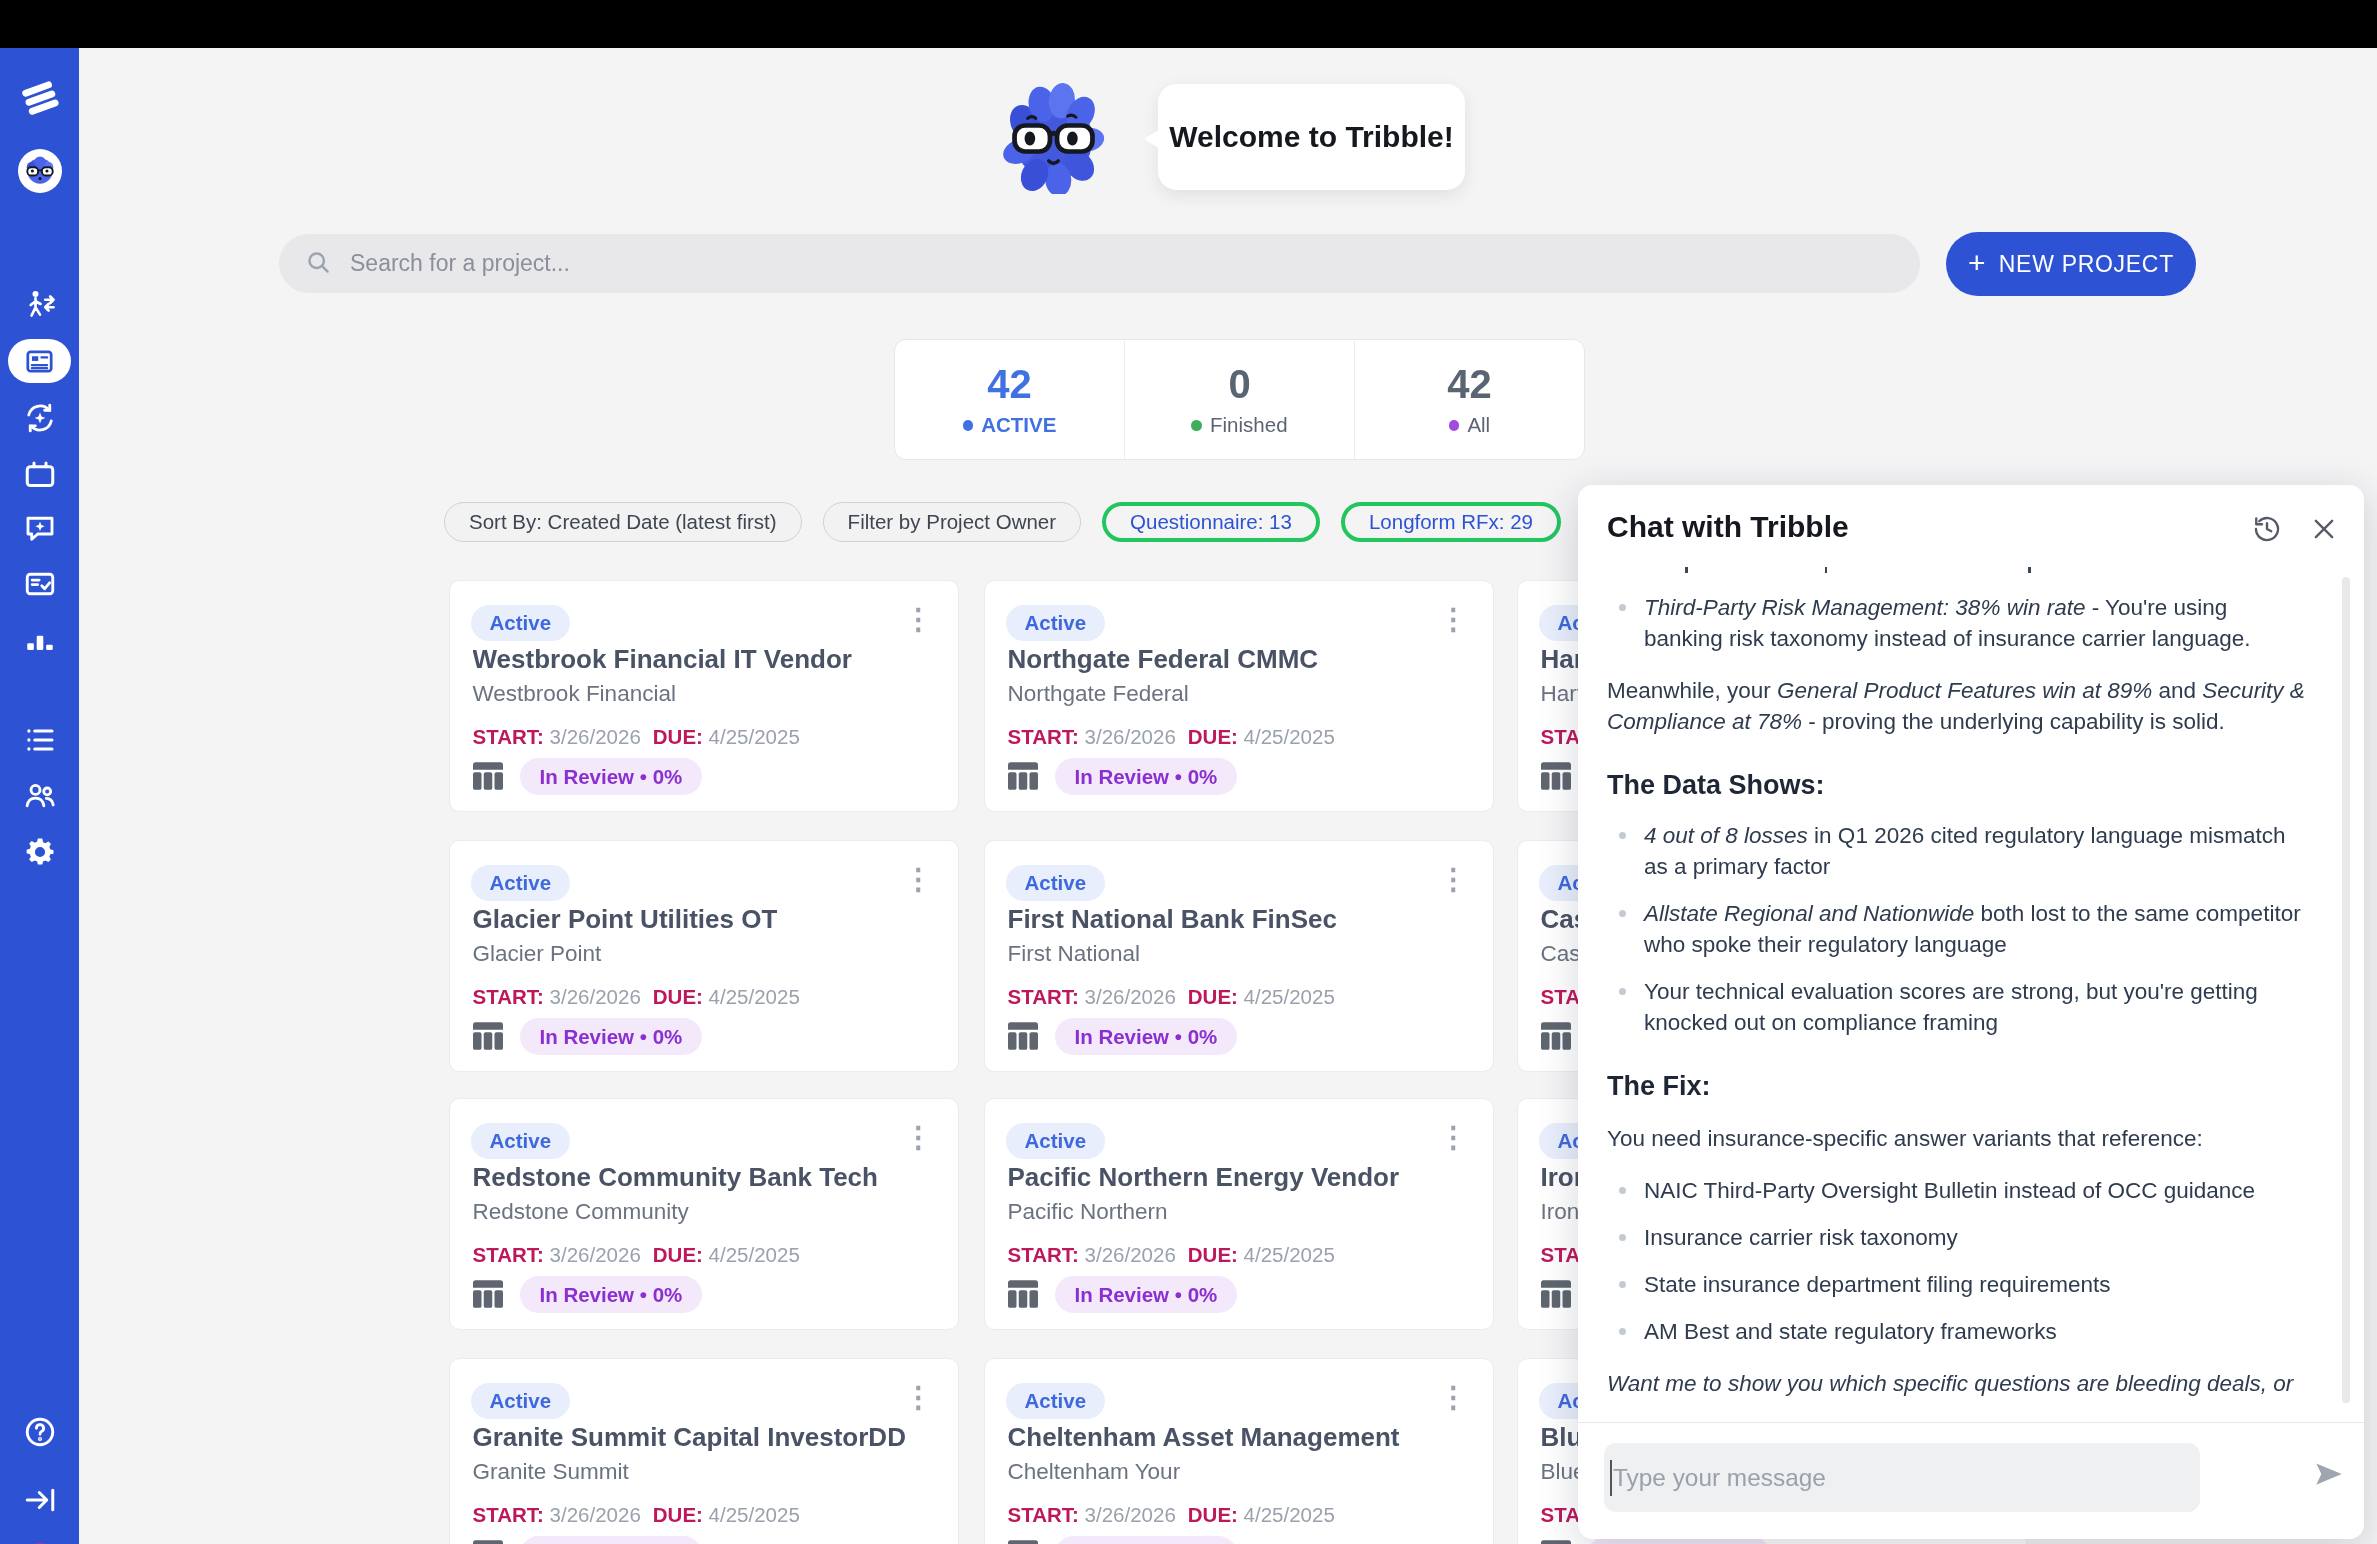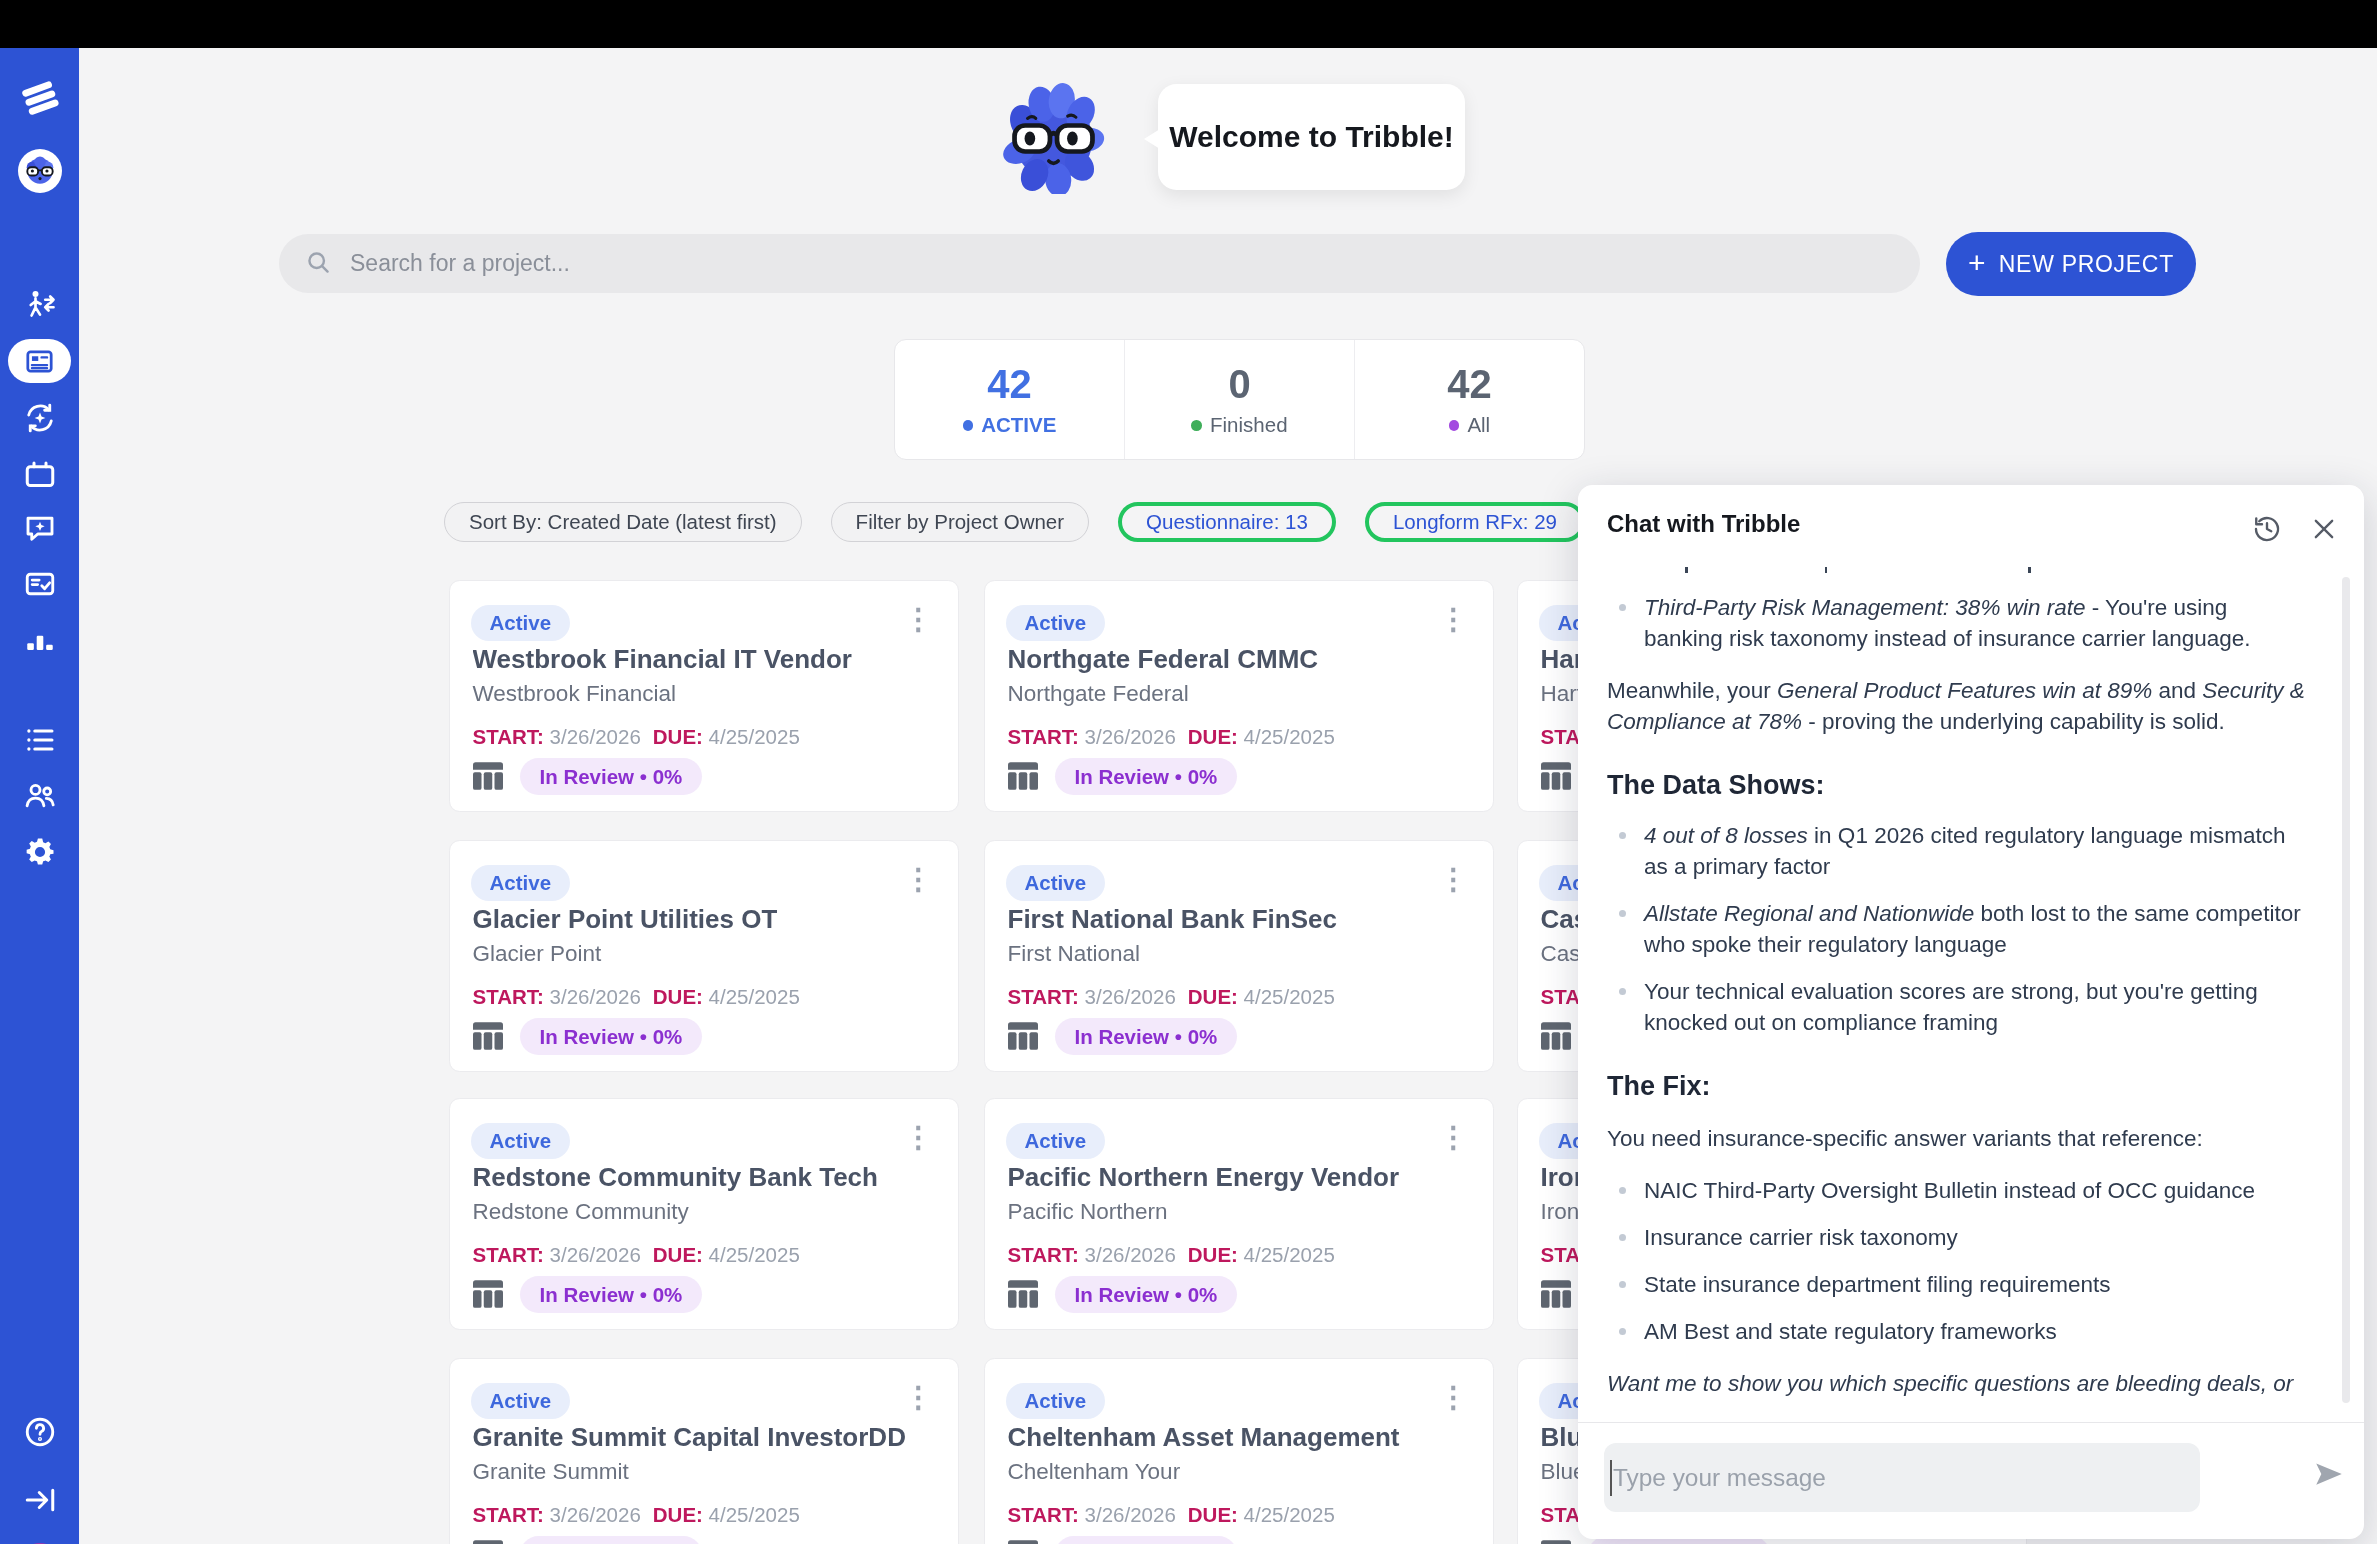--- a/index.html
+++ b/index.html
@@ -33,41 +33,41 @@
   
   .stats{position:absolute;left:894px;top:339px;width:691px;height:121px;background:#fff;border:1.3px solid #e7e7ea;border-radius:12px;display:flex;box-sizing:border-box;}
   .stat{flex:1;display:flex;flex-direction:column;align-items:center;justify-content:center;gap:6.6px;}
   .stat+.stat{border-left:1.3px solid #ededf0;}
   .stat .num{font-size:40px;font-weight:bold;color:#5b6472;}
   .stat .lab{font-size:20.5px;color:#5b6472;display:flex;align-items:center;gap:8px;}
   .stat .dot{width:10.6px;height:10.6px;border-radius:50%;display:inline-block;}
   .stat.active .num,.stat.active .lab{color:#4170e2;font-weight:bold;}
 
   
-  .chips{position:absolute;left:444px;top:502px;display:flex;gap:29px;}
+  .chips{position:absolute;left:444px;top:502px;display:flex;gap:21px;}
   .chip{height:40px;border-radius:20.5px;display:flex;align-items:center;padding:0 24px;font-size:20.5px;box-sizing:border-box;white-space:nowrap;cursor:pointer;}
   .chip.gray{border:1.3px solid #d2d2d6;color:#3f4652;background:#f2f2f3;}
   .chip.blue{border:4px solid #22c55e;color:#2d53d4;background:#f4f4f5;}
 
   
   .card{position:absolute;width:510px;height:232px;background:#fff;border:1.3px solid #ebebee;border-radius:10.6px;box-sizing:border-box;}
   .card .badge{position:absolute;left:21px;top:24px;background:#e8eefb;color:#3e68dd;font-size:20.5px;font-weight:bold;padding:6px 18.5px;border-radius:660px;}
   .card .kebab{position:absolute;right:16px;top:20px;color:#9ca3af;font-size:29px;line-height:1;letter-spacing:0;padding:4px 9.2px;cursor:pointer;font-weight:bold;}
   .card .title{position:absolute;left:22.5px;top:63px;font-size:26px;font-weight:bold;color:#4a5365;white-space:nowrap;overflow:hidden;max-width:469px;}
   .card .client{position:absolute;left:22.5px;top:100px;font-size:22.5px;color:#6b7280;white-space:nowrap;}
   .card .dates{position:absolute;left:22.5px;top:144px;font-size:20.5px;color:#9aa1ad;white-space:nowrap;}
   .card .dates b{color:#be185d;}
   .card .dates .sep{display:inline-block;width:12px;}
   .card .foot{position:absolute;left:22.5px;top:177px;display:flex;align-items:center;gap:17px;}
   .card .pill{background:#f3e9fb;color:#8b2fd0;font-size:20.5px;font-weight:bold;padding:6.6px 20px;border-radius:660px;white-space:nowrap;}
 
   
   .chat{position:absolute;left:1578px;top:485px;width:786px;height:1054px;background:#fff;border-radius:14.5px;box-shadow:0 9.2px 40px rgba(30,35,60,.18);box-sizing:border-box;}
   .chat-head{position:absolute;left:0;top:0;right:0;height:78px;}
-  .chat-title{position:absolute;left:29px;top:25px;font-size:24px;font-weight:bold;color:#15181e;}
+  .chat-title{position:absolute;left:29px;top:25px;font-size:30px;font-weight:bold;color:#15181e;}
   .chat-hicons{position:absolute;right:26.4px;top:29px;display:flex;gap:28px;align-items:center;}
   .chat-hicons .ic{cursor:pointer;}
   .chat-body{position:absolute;left:0;top:79px;right:16px;bottom:140px;overflow:hidden;padding:0 37px 0 29px;font-size:22.5px;line-height:31px;color:#2f3b4e;}
   .chat-body .clip-row{height:9.2px;overflow:hidden;position:relative;margin-bottom:9.2px;}
   .clip-tick{position:absolute;top:2.6px;width:2.6px;height:12px;background:#3a4556;}
   .chat-body h3{font-size:27px;font-weight:bold;color:#1f2736;margin:32px 0 17px 0;line-height:1.2;}
   .chat-body p{margin:21px 0;}
   .chat-body ul{list-style:none;margin:18.5px 0;padding:0;}
   .chat-body li{position:relative;padding-left:37px;margin-bottom:16px;}
   .chat-body li:before{content:"";position:absolute;left:12px;top:12px;width:7.3px;height:7.3px;border-radius:50%;background:#c3cad4;}

